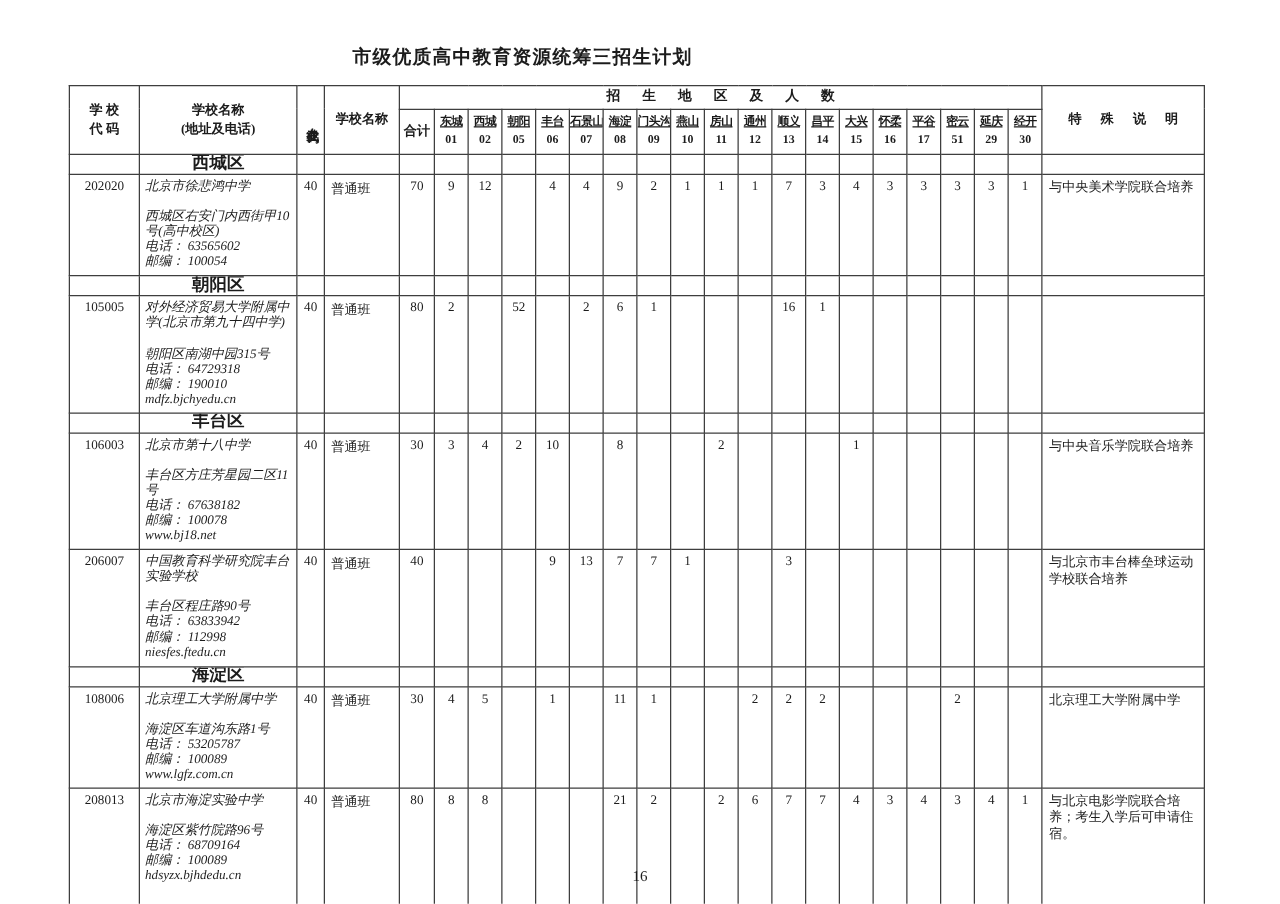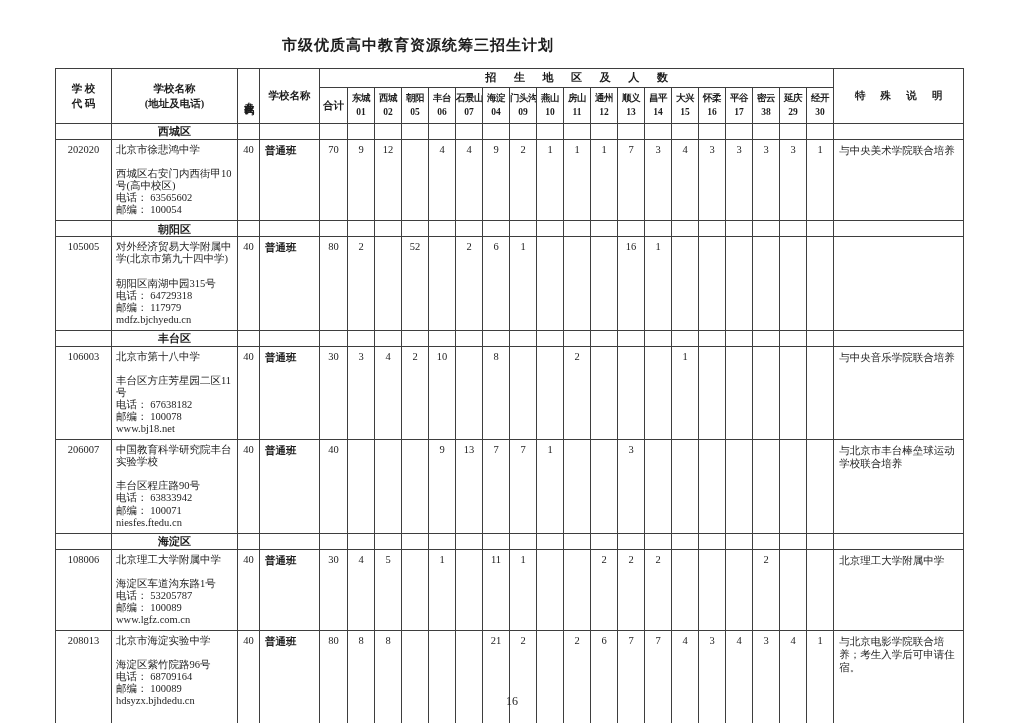--- a/index.html
+++ b/index.html
@@ -26,38 +26,38 @@
   }
   thead tr.top-row { height:18px; }
   tr.sub-row { height:36px; }
   th.span-header { letter-spacing:1.6em; text-indent:1.6em; font-size:11px; }
   th.special-header { letter-spacing:0.6em; text-indent:0.6em; }
   .vert-box {
     writing-mode:vertical-rl; text-orientation:upright;
     margin:0 auto; font-size:10px; line-height:1.05; letter-spacing:1px;
   }
   th.sub { padding:2px 0; vertical-align:middle; }
-  .dlabel { font-size:9.5px; letter-spacing:-0.5px; white-space:nowrap; line-height:1.5; }
+  .dlabel { font-size:9.5px; letter-spacing:-0.5px; white-space:nowrap; line-height:1.5;text-decoration:underline; }
   .dcode  { font-size:9.5px; line-height:1.5; }
   td.code  { text-align:center; vertical-align:top; font-size:10.5px; padding-top:4px;margin-top:20px; }
   td.info  {
     vertical-align:top; font-size:10.5px; line-height:1.15;
-    padding:4px 3px 4px 4px; white-space:pre-line;
+    padding:4px 3px 4px 4px; white-space:pre-line;font-style:italic;
   }
   td.mcode { text-align:center; vertical-align:top; font-size:10.5px; padding-top:4px; }
-  td.mname { vertical-align:top; font-size:10.5px; padding:4px 12px 0 5px;font-weight:bold; }
+  td.mname { vertical-align:top; font-size:10.5px; padding:4px 12px 0 5px; }
   td.num   { text-align:center; vertical-align:top; font-size:10.5px; padding-top:4px; }
   td.note  {
     vertical-align:top; font-size:10.5px; line-height:1.25;
     padding:4px 3px 0 5px; white-space:pre-line;margin-left:12px;
   }
   tr.district-row { height:16px; }
   tr.district-row td { padding:0; }
   td.district-label {
-    text-align:center; font-weight:bold; font-size:11px; line-height:14px;
+    text-align:center; font-weight:bold; font-size:14px; line-height:14px;
   }
   #table-body tr:last-child td { height:100px; }
   .page-number {
     position:absolute; top:694px; left:0; width:1024px;
     text-align:center; font-size:12px;
   }
 </style>
 </head>
 <body>
 
@@ -85,31 +85,31 @@
         <th colspan="19" class="span-header">招生地区及人数</th>
         <th rowspan="2" class="special-header">特 殊 说 明</th>
       </tr>
       <tr class="sub-row" id="district-header-row">
           <th class="sub">合计</th>
           <th class="sub"><div class="dlabel">东城</div><div class="dcode">01</div></th>
           <th class="sub"><div class="dlabel">西城</div><div class="dcode">02</div></th>
           <th class="sub"><div class="dlabel">朝阳</div><div class="dcode">05</div></th>
           <th class="sub"><div class="dlabel">丰台</div><div class="dcode">06</div></th>
           <th class="sub"><div class="dlabel">石景山</div><div class="dcode">07</div></th>
-          <th class="sub"><div class="dlabel">海淀</div><div class="dcode">04</div></th>
+          <th class="sub"><div class="dlabel">海淀</div><div class="dcode">08</div></th>
           <th class="sub"><div class="dlabel">门头沟</div><div class="dcode">09</div></th>
           <th class="sub"><div class="dlabel">燕山</div><div class="dcode">10</div></th>
           <th class="sub"><div class="dlabel">房山</div><div class="dcode">11</div></th>
           <th class="sub"><div class="dlabel">通州</div><div class="dcode">12</div></th>
           <th class="sub"><div class="dlabel">顺义</div><div class="dcode">13</div></th>
           <th class="sub"><div class="dlabel">昌平</div><div class="dcode">14</div></th>
           <th class="sub"><div class="dlabel">大兴</div><div class="dcode">15</div></th>
           <th class="sub"><div class="dlabel">怀柔</div><div class="dcode">16</div></th>
           <th class="sub"><div class="dlabel">平谷</div><div class="dcode">17</div></th>
-          <th class="sub"><div class="dlabel">密云</div><div class="dcode">38</div></th>
+          <th class="sub"><div class="dlabel">密云</div><div class="dcode">51</div></th>
           <th class="sub"><div class="dlabel">延庆</div><div class="dcode">29</div></th>
           <th class="sub"><div class="dlabel">经开</div><div class="dcode">30</div></th>
         </tr>
     </thead>
     <tbody id="table-body">
         <tr class="district-row">
           <td class=""></td>
           <td class="district-label">西城区</td>
           <td class=""></td>
           <td class=""></td>
@@ -189,21 +189,21 @@
           <td class=""></td>
           <td class=""></td>
           <td class=""></td>
         </tr>
         <tr>
           <td class="code">105005</td>
           <td class="info">对外经济贸易大学附属中学(北京市第九十四中学)
 
 朝阳区南湖中园315号
 电话： 64729318
-邮编： 117979
+邮编： 190010
 mdfz.bjchyedu.cn</td>
           <td class="mcode">40</td>
           <td class="mname">普通班</td>
           <td class="num">80</td>
           <td class="num">2</td>
           <td class="num"></td>
           <td class="num">52</td>
           <td class="num"></td>
           <td class="num">2</td>
           <td class="num">6</td>
@@ -277,21 +277,21 @@
           <td class="num"></td>
           <td class="num"></td>
           <td class="note">与中央音乐学院联合培养</td>
         </tr>
         <tr>
           <td class="code">206007</td>
           <td class="info">中国教育科学研究院丰台实验学校
 
 丰台区程庄路90号
 电话： 63833942
-邮编： 100071
+邮编： 112998
 niesfes.ftedu.cn</td>
           <td class="mcode">40</td>
           <td class="mname">普通班</td>
           <td class="num">40</td>
           <td class="num"></td>
           <td class="num"></td>
           <td class="num"></td>
           <td class="num">9</td>
           <td class="num">13</td>
           <td class="num">7</td>

